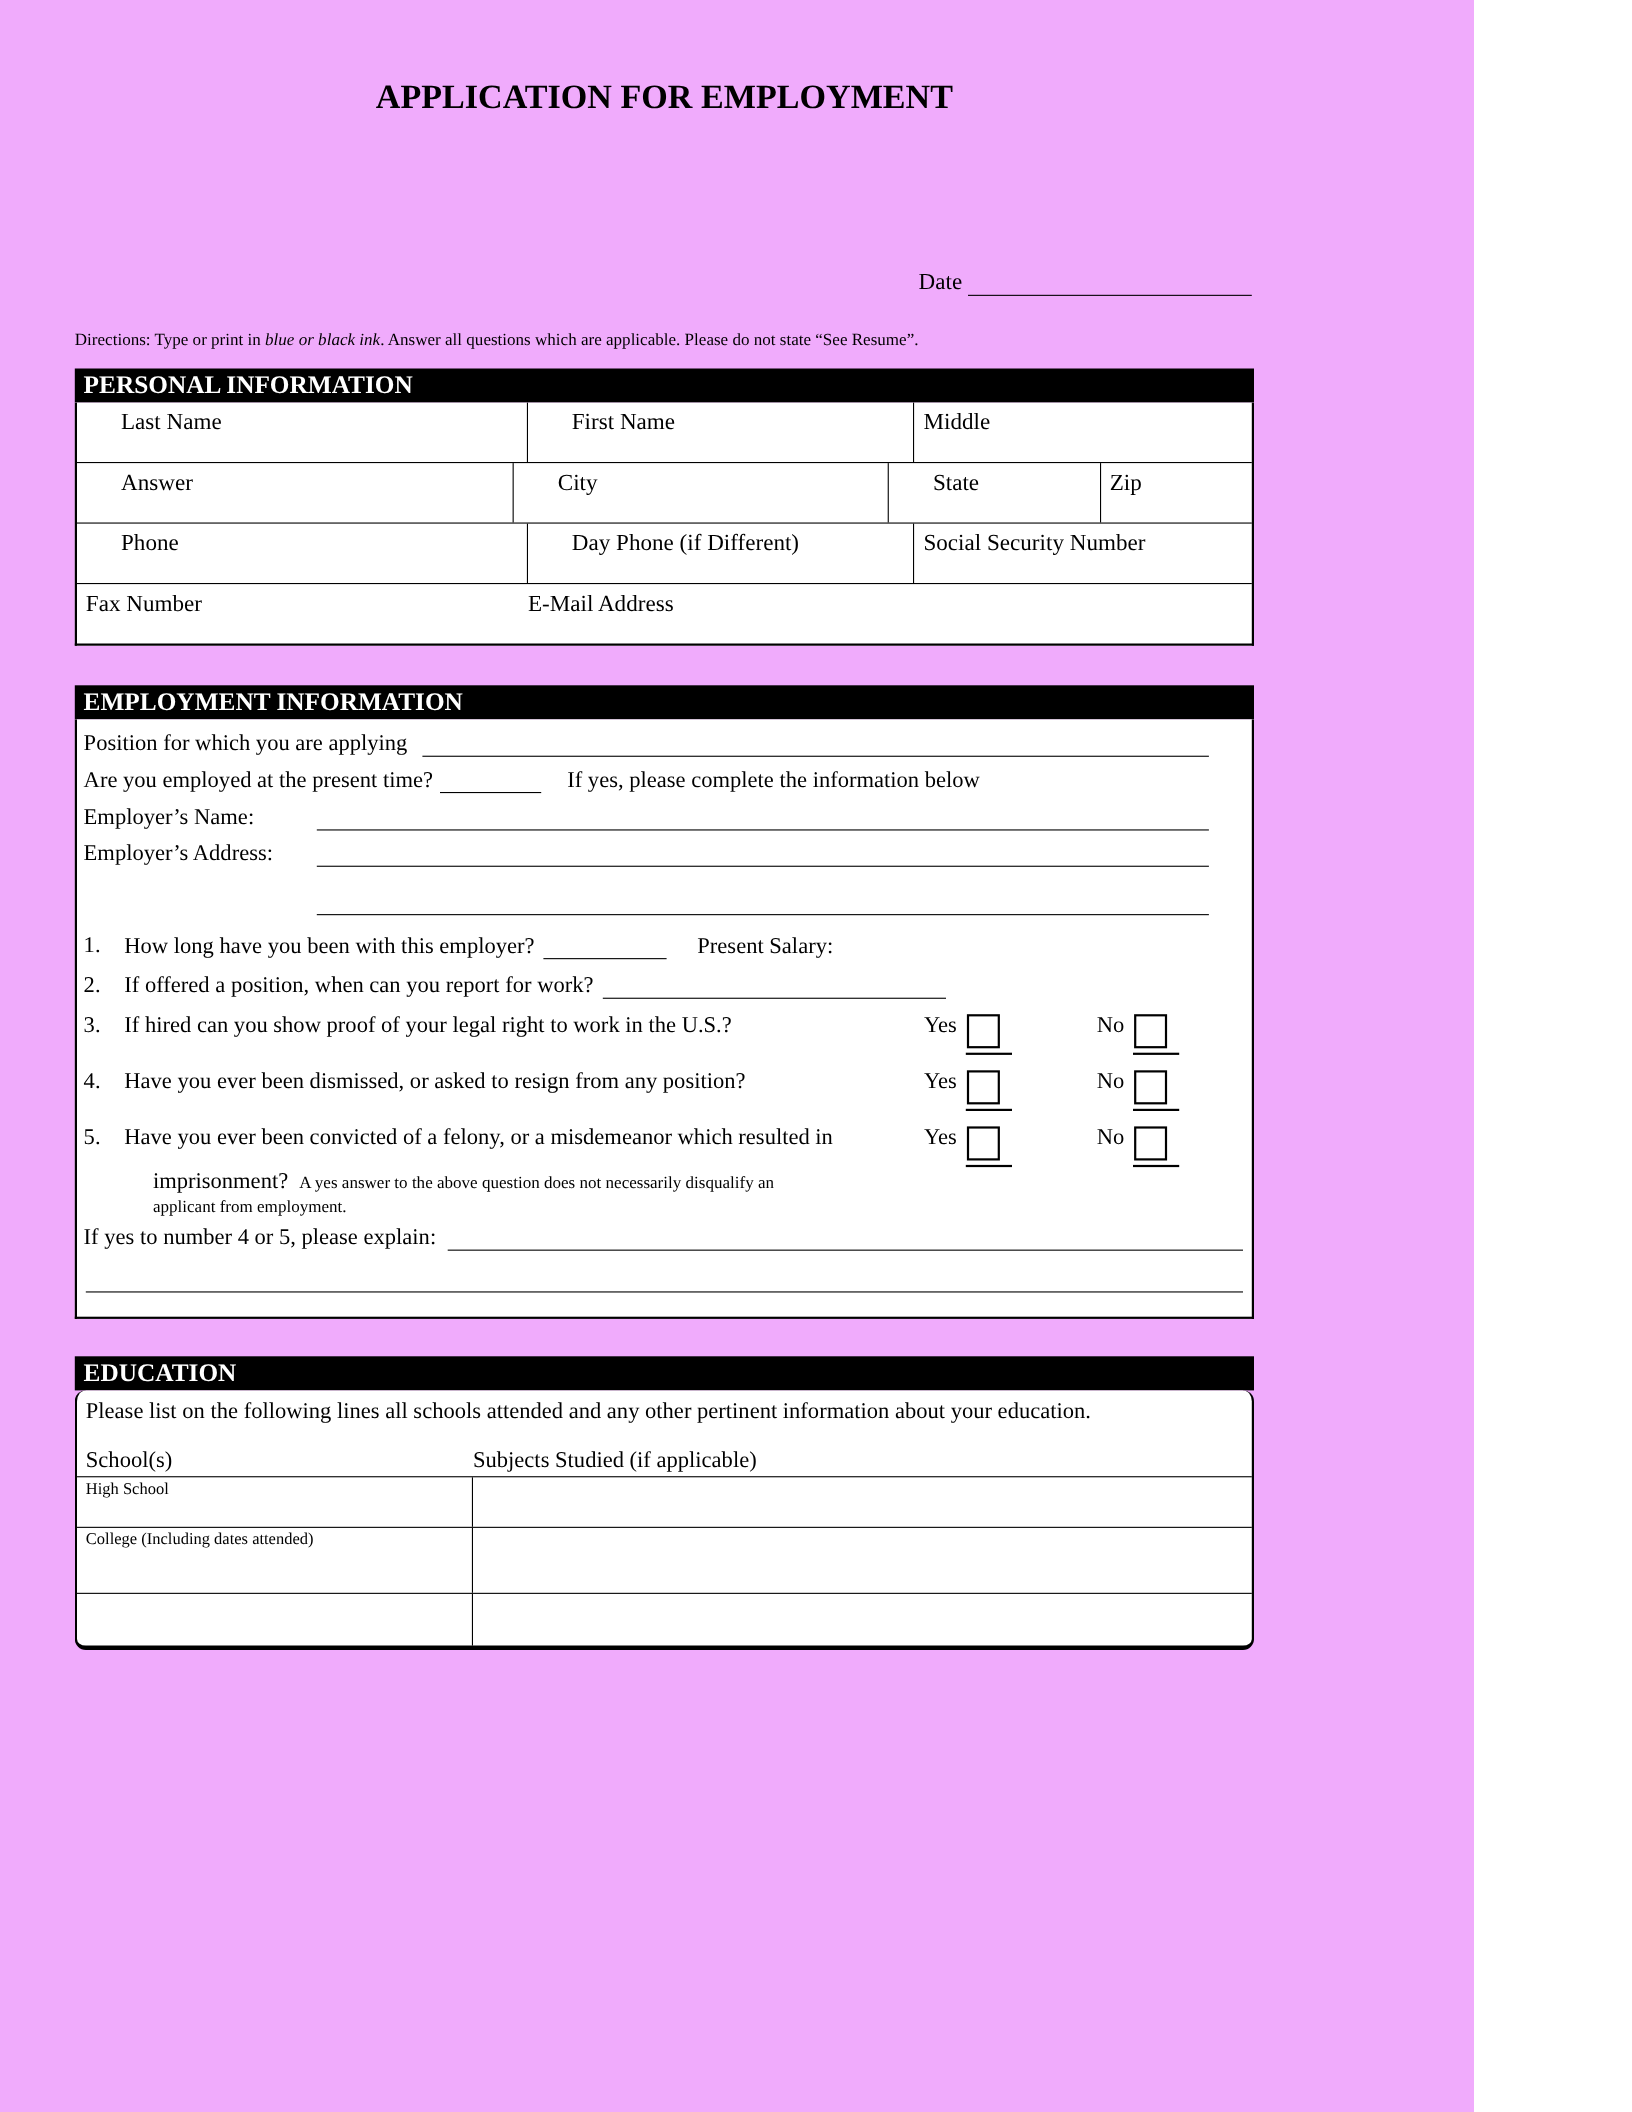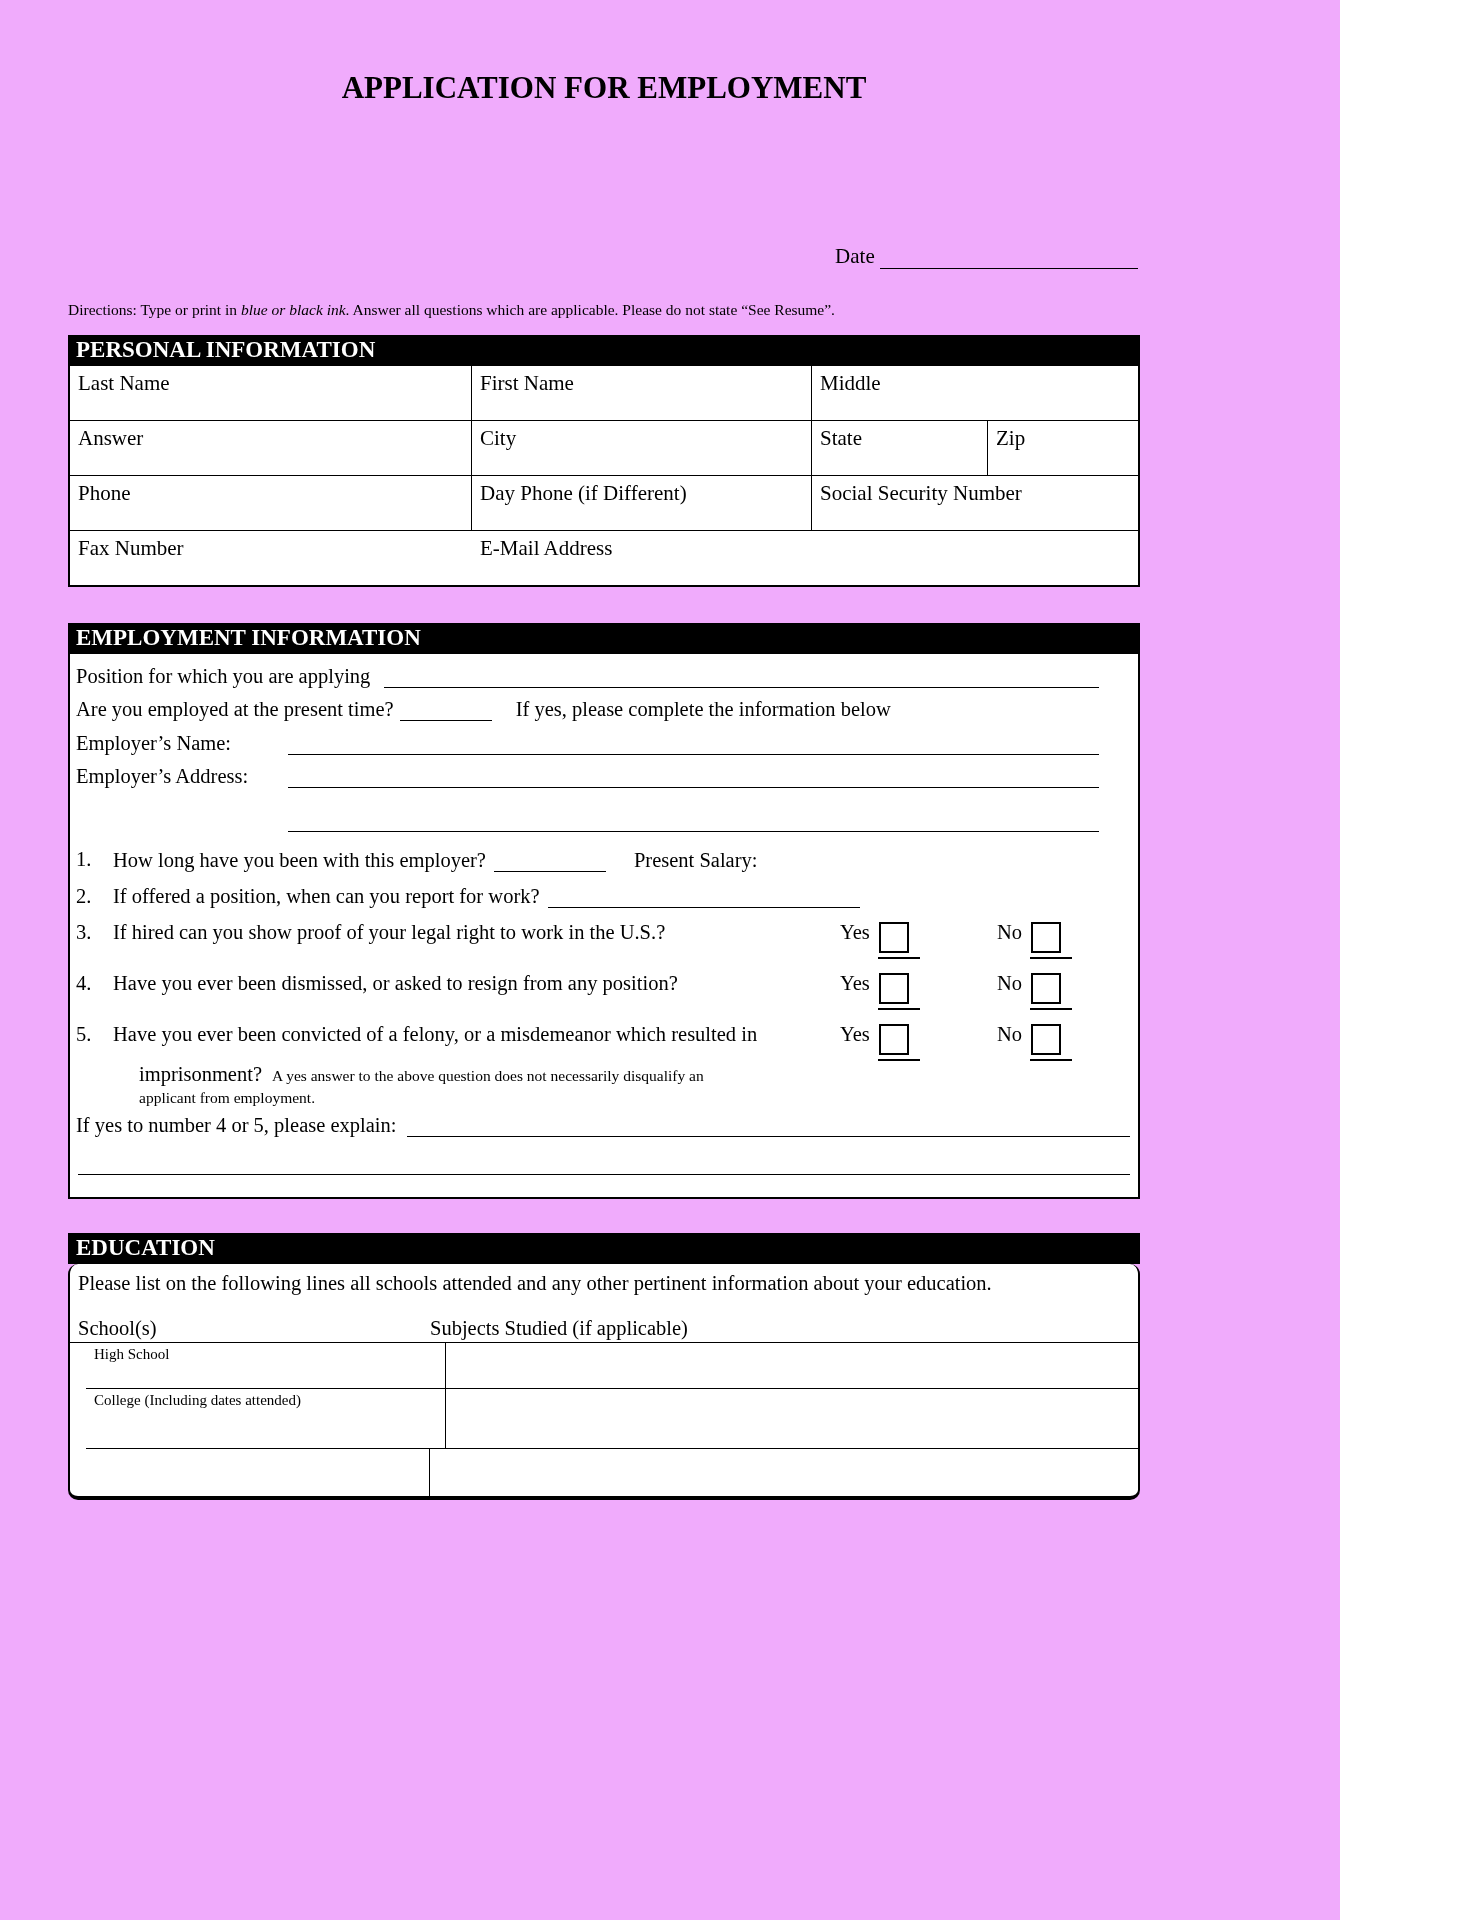--- a/index.html
+++ b/index.html
@@ -56,21 +56,21 @@
   }
 
   
   .p-row { display:flex; border-bottom:1.5px solid #000; }
   .p-row:last-child { border-bottom:none; }
   .p-cell {
     height:54px;
     padding:5px 8px 0 8px;
     font-size:21px;
   }
-  .br { border-right:1.5px solid #000; }
+  .br { border-right:1.5px solid #000;margin-left:32px; }
   .w-a { width:402px; }
   .w-b { width:340px; }
   .w-c { width:326px; }
   .w-d { width:176px; }
   .w-e { width:150px; }
   .w-f { width:666px; }
 
   
   .emp-box { padding:6px 6px 22px 6px; font-size:20.5px; }
   .line-row { display:flex; align-items:flex-end; margin-top:10px; }
@@ -124,21 +124,21 @@
   .edu-intro { padding:8px 8px 0 8px; }
   .edu-headers {
     display:flex;
     margin-top:22px;
     border-bottom:1.5px solid #000;
     padding:0 0 2px 0;
   }
   .edu-h-school { width:360px; padding-left:8px; }
   .edu-h-school span { display:inline-block; }
   .edu-row { display:flex; }
-  .edu-row.b { border-bottom:1.5px solid #000;margin-left:16px; }
+  .edu-row.b { border-bottom:1.5px solid #000; }
   .edu-cell-l {
     width:360px; flex:0 0 auto;
     border-right:1.5px solid #000;
     padding:3px 8px 0 8px;
     font-size:15px;
   }
   .edu-cell-r { flex:1; }
   .h-46 { height:46px; }
   .h-60 { height:60px; }
   .h-47 { height:47px; }

